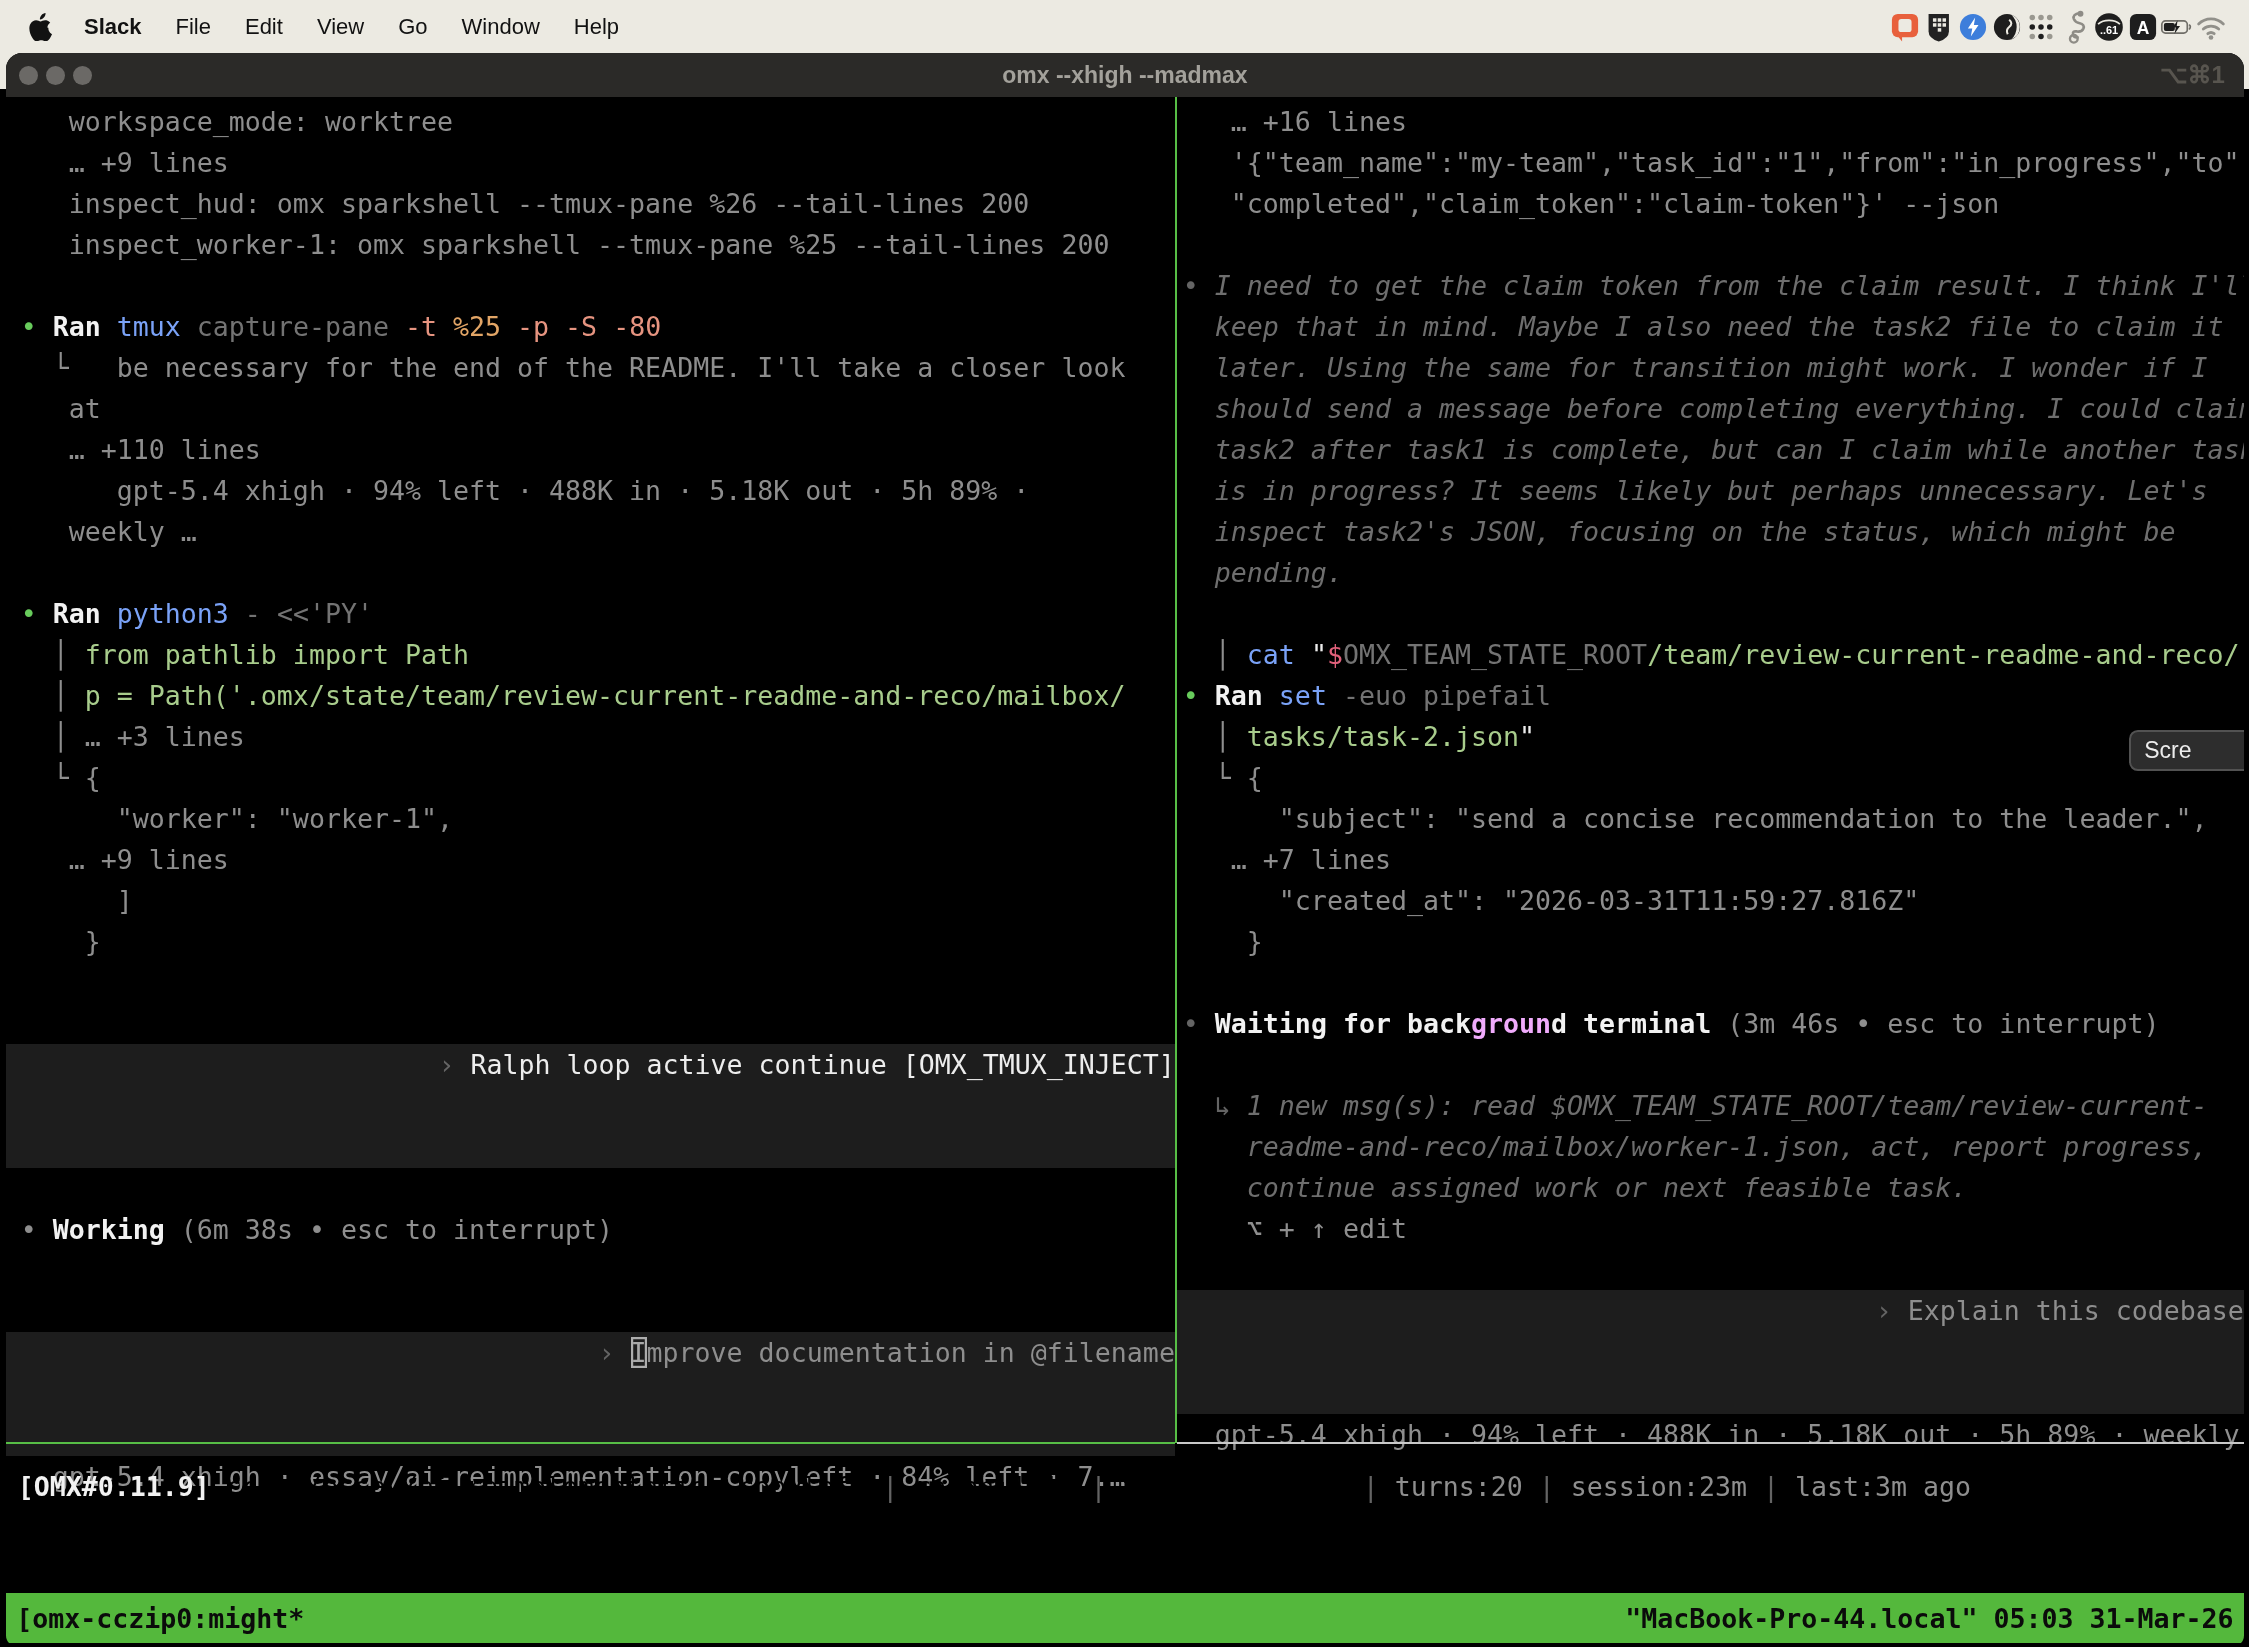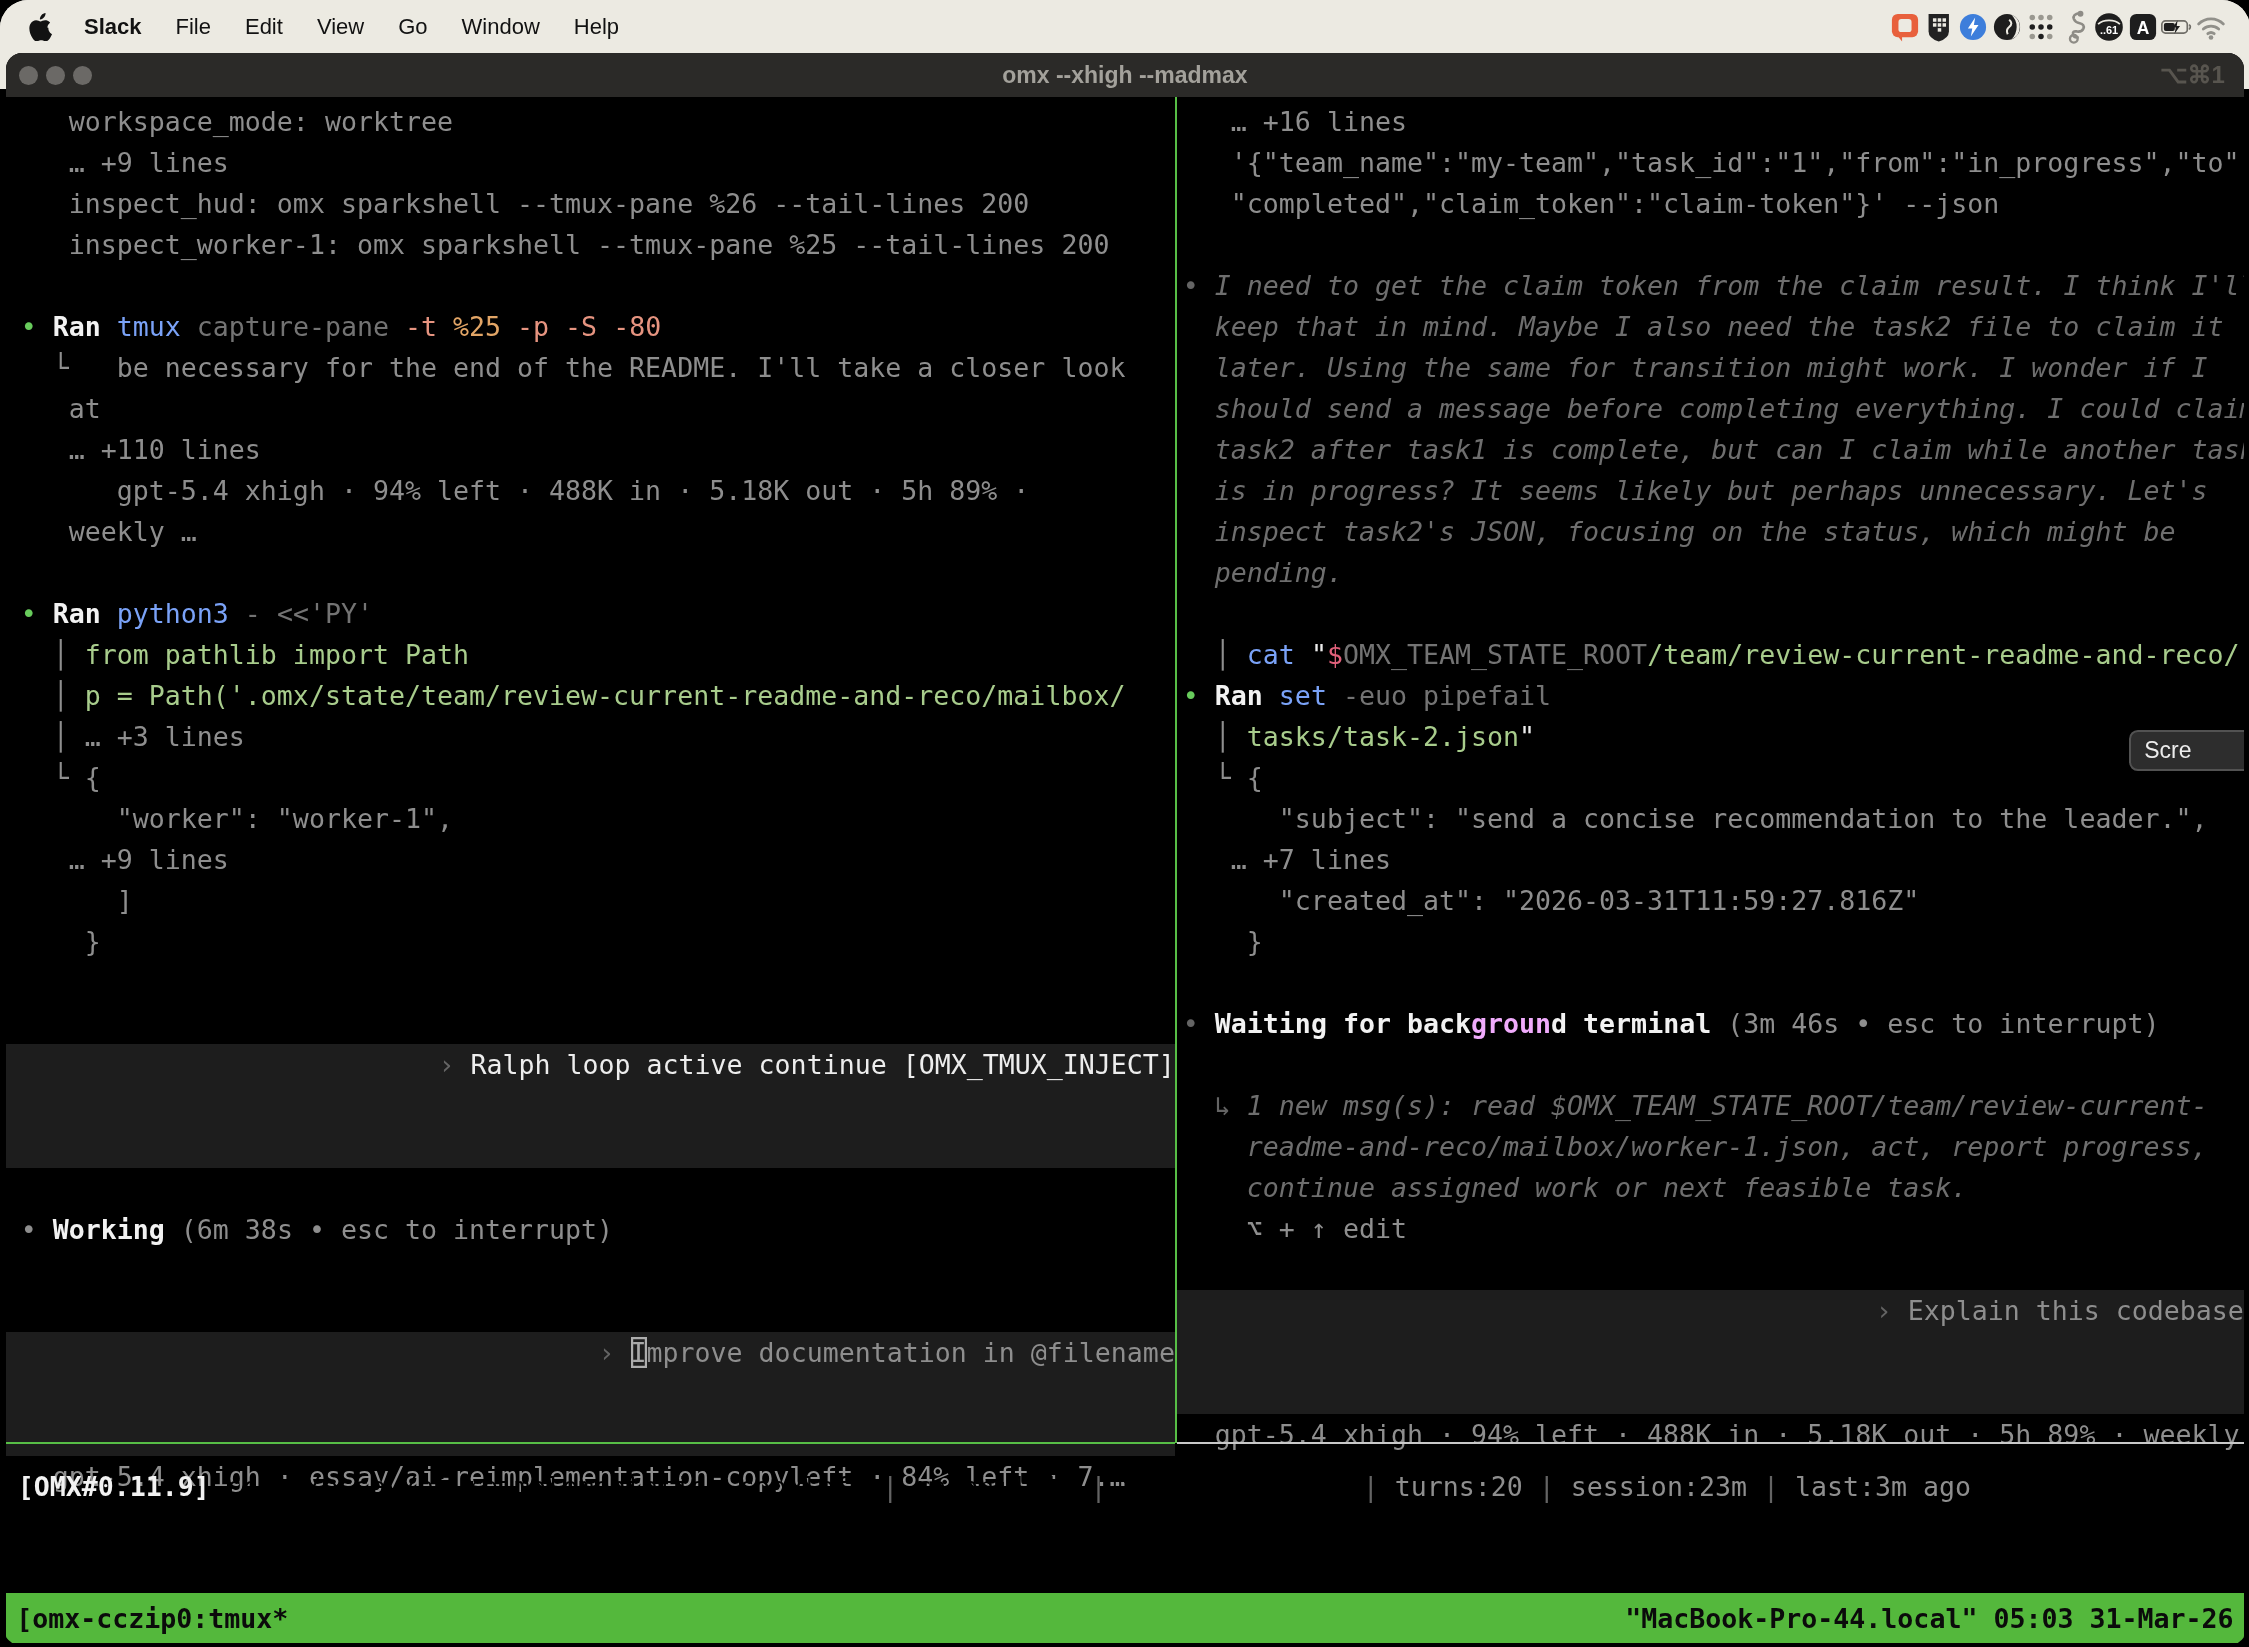--- a/index.html
+++ b/index.html
@@ -1,17 +1,17 @@
 <!DOCTYPE html>
 <html style="font-size:11.8px"><head>
 <meta charset="utf-8">
 <style>
   html,body{margin:0;padding:0;background:#000;}
   .screen{position:relative;width:2250px;height:1648px;overflow:hidden;background:#000;
-    font-family:"Liberation Sans",sans-serif;border-radius:28px;}
+    font-family:"Liberation Sans",sans-serif;}
   .desktop-top{position:absolute;top:0;left:0;right:0;height:89px;background:#ECEAE2;}
   
   .menubar{position:absolute;top:0;left:0;right:0;height:53px;background:#ECEAE2;
     display:flex;align-items:center;padding:0 22px;box-sizing:border-box;}
   .menu-items{display:flex;align-items:center;gap:34px;margin-left:28px;}
   .menu-item{font-size:22px;color:#121212;}
   .menu-item.app{font-weight:700;}
   .menu-right{margin-left:auto;display:flex;align-items:center;}
   .mico{width:34px;height:34px;display:flex;align-items:center;justify-content:center;}
   
@@ -263,19 +263,19 @@
 
       <div class="vdiv"></div>
       <div class="hb-left"></div>
       <div class="hb-right"></div>
 
       <div class="omx-line">
           <div class="tl"><span class="seg b">[OMX#0.11.9] </span><span class="seg cy">cczip/essay/ai-reimplementation-copyleft</span><span class="seg gd"> | </span><span class="seg lg">ralph:1/10</span><span class="seg gd"> | </span><span class="seg lg">team:1 workers</span><span class="seg gd"> | </span><span class="seg g">turns:20</span><span class="seg gd"> | </span><span class="seg g">session:23m</span><span class="seg gd"> | </span><span class="seg g">last:3m ago</span></div>
         </div>
 
       <div class="tmuxbar">
-        <span>[omx-cczip0:tmux*</span>
+        <span>[omx-cczip0:might*</span>
         <span>"MacBook-Pro-44.local" 05:03 31-Mar-26</span>
       </div>
     </div>
   </div>
 </div>
 
 
 </body></html>

